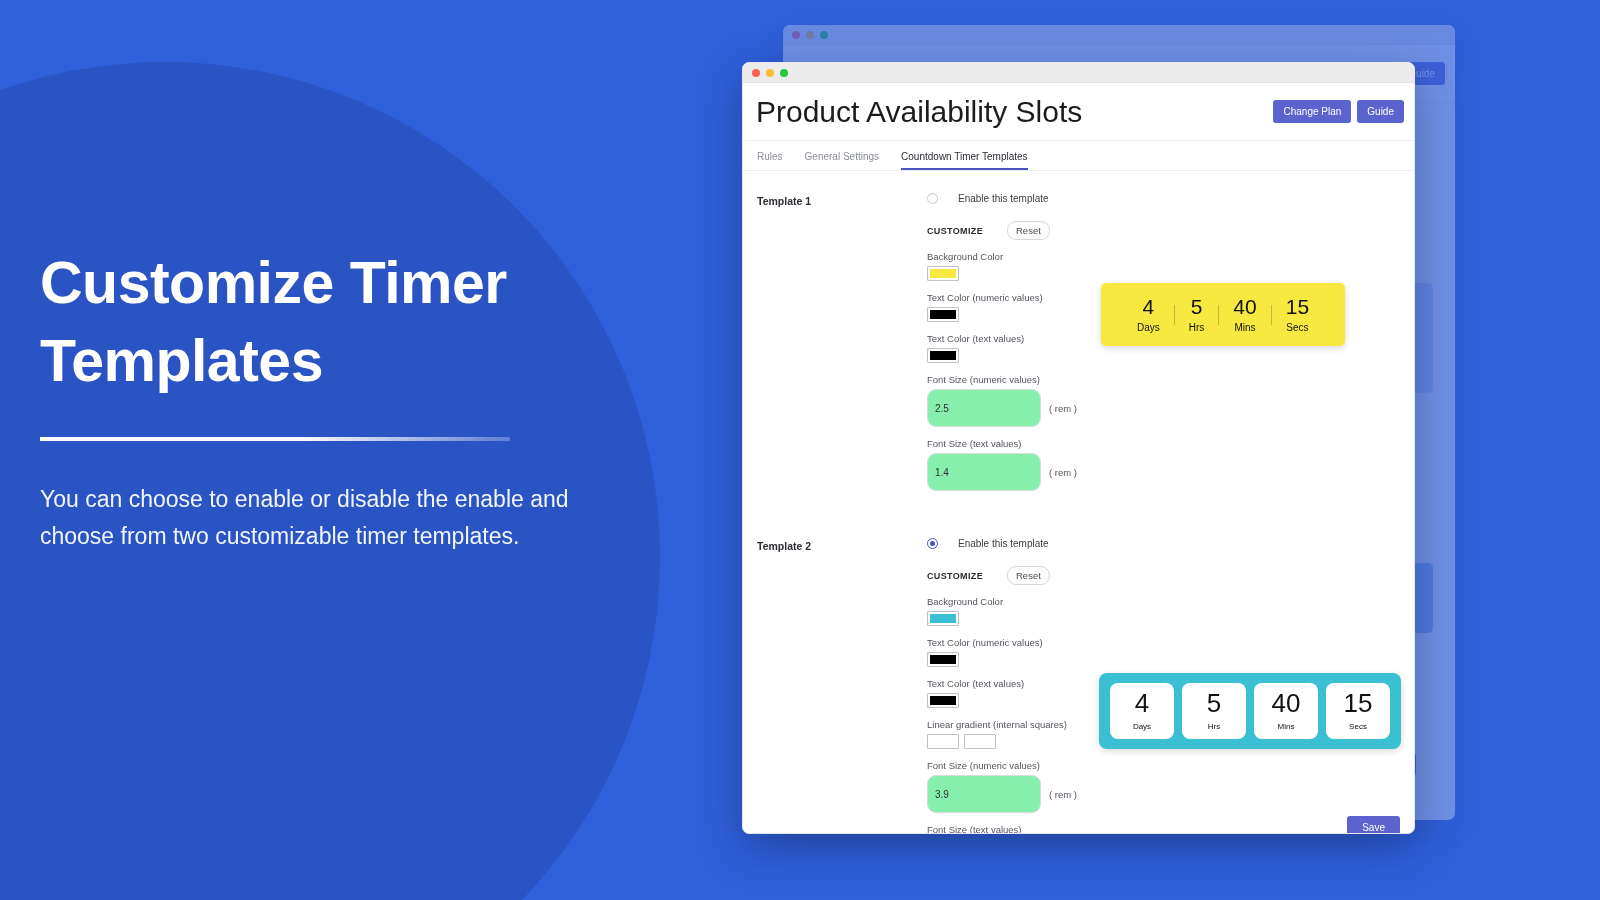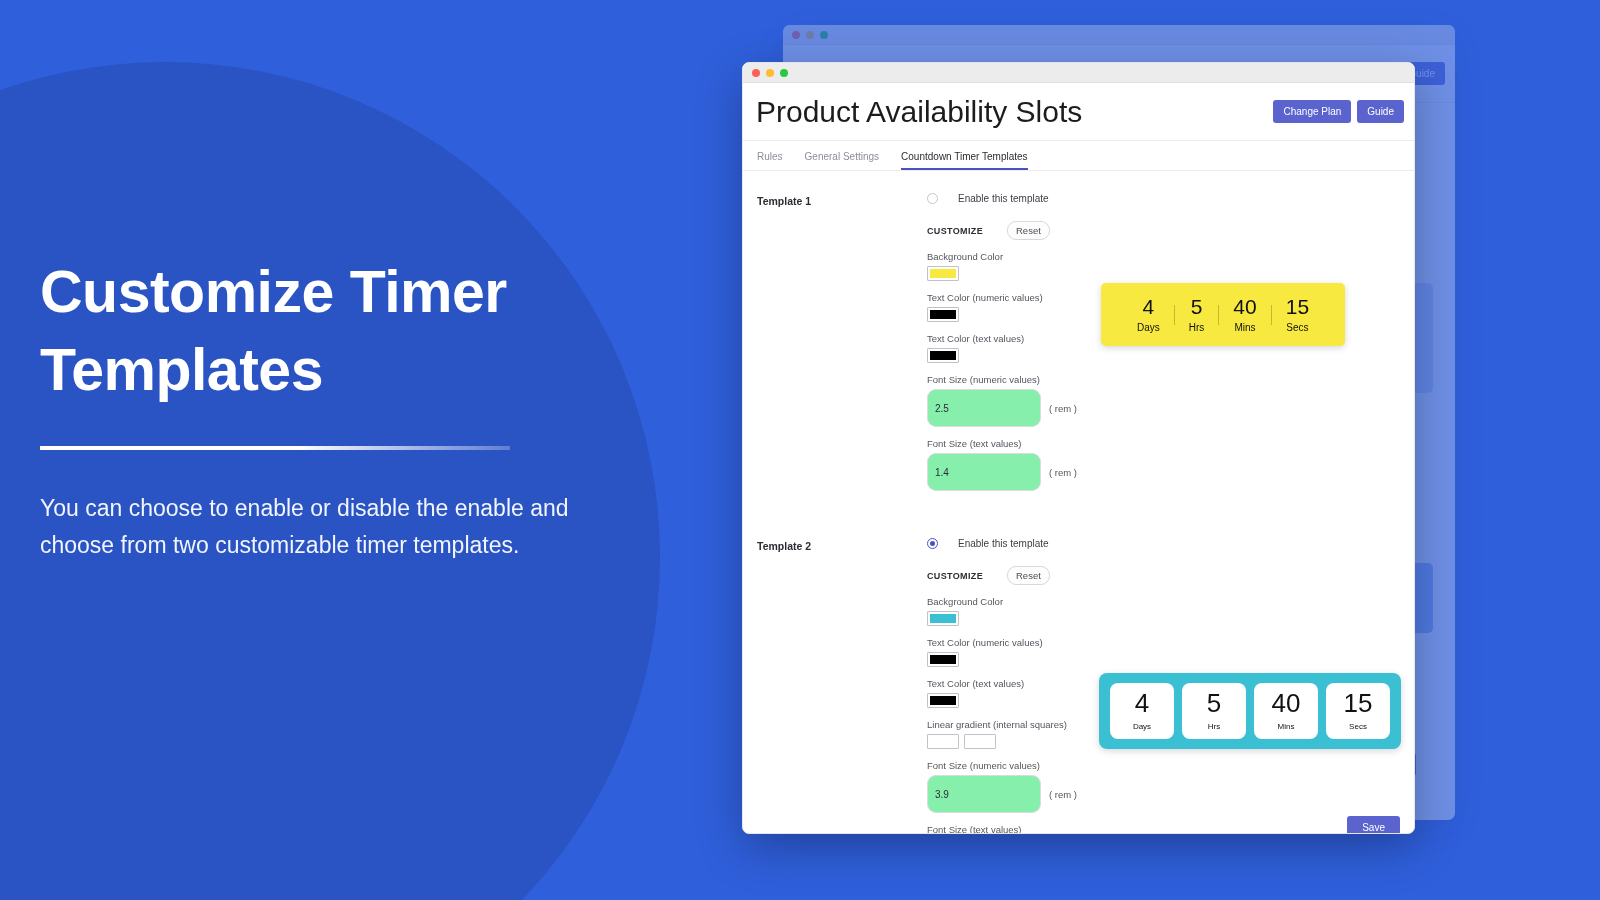--- a/index.html
+++ b/index.html
@@ -15,21 +15,21 @@
     position: absolute;
     left: -330px; top: 62px;
     width: 990px; height: 990px;
     border-radius: 50%;
     background: #2a53c4;
   }
 
   
   .promo {
     position: absolute;
-    left: 40px; top: 254px;
+    left: 40px; top: 245px;
     width: 560px;
     color: #ffffff;
   }
   .promo-title {
     font-size: 59px;
     line-height: 1.32;
     font-weight: 700;
     letter-spacing: -0.5px;
   }
   .promo-rule {

